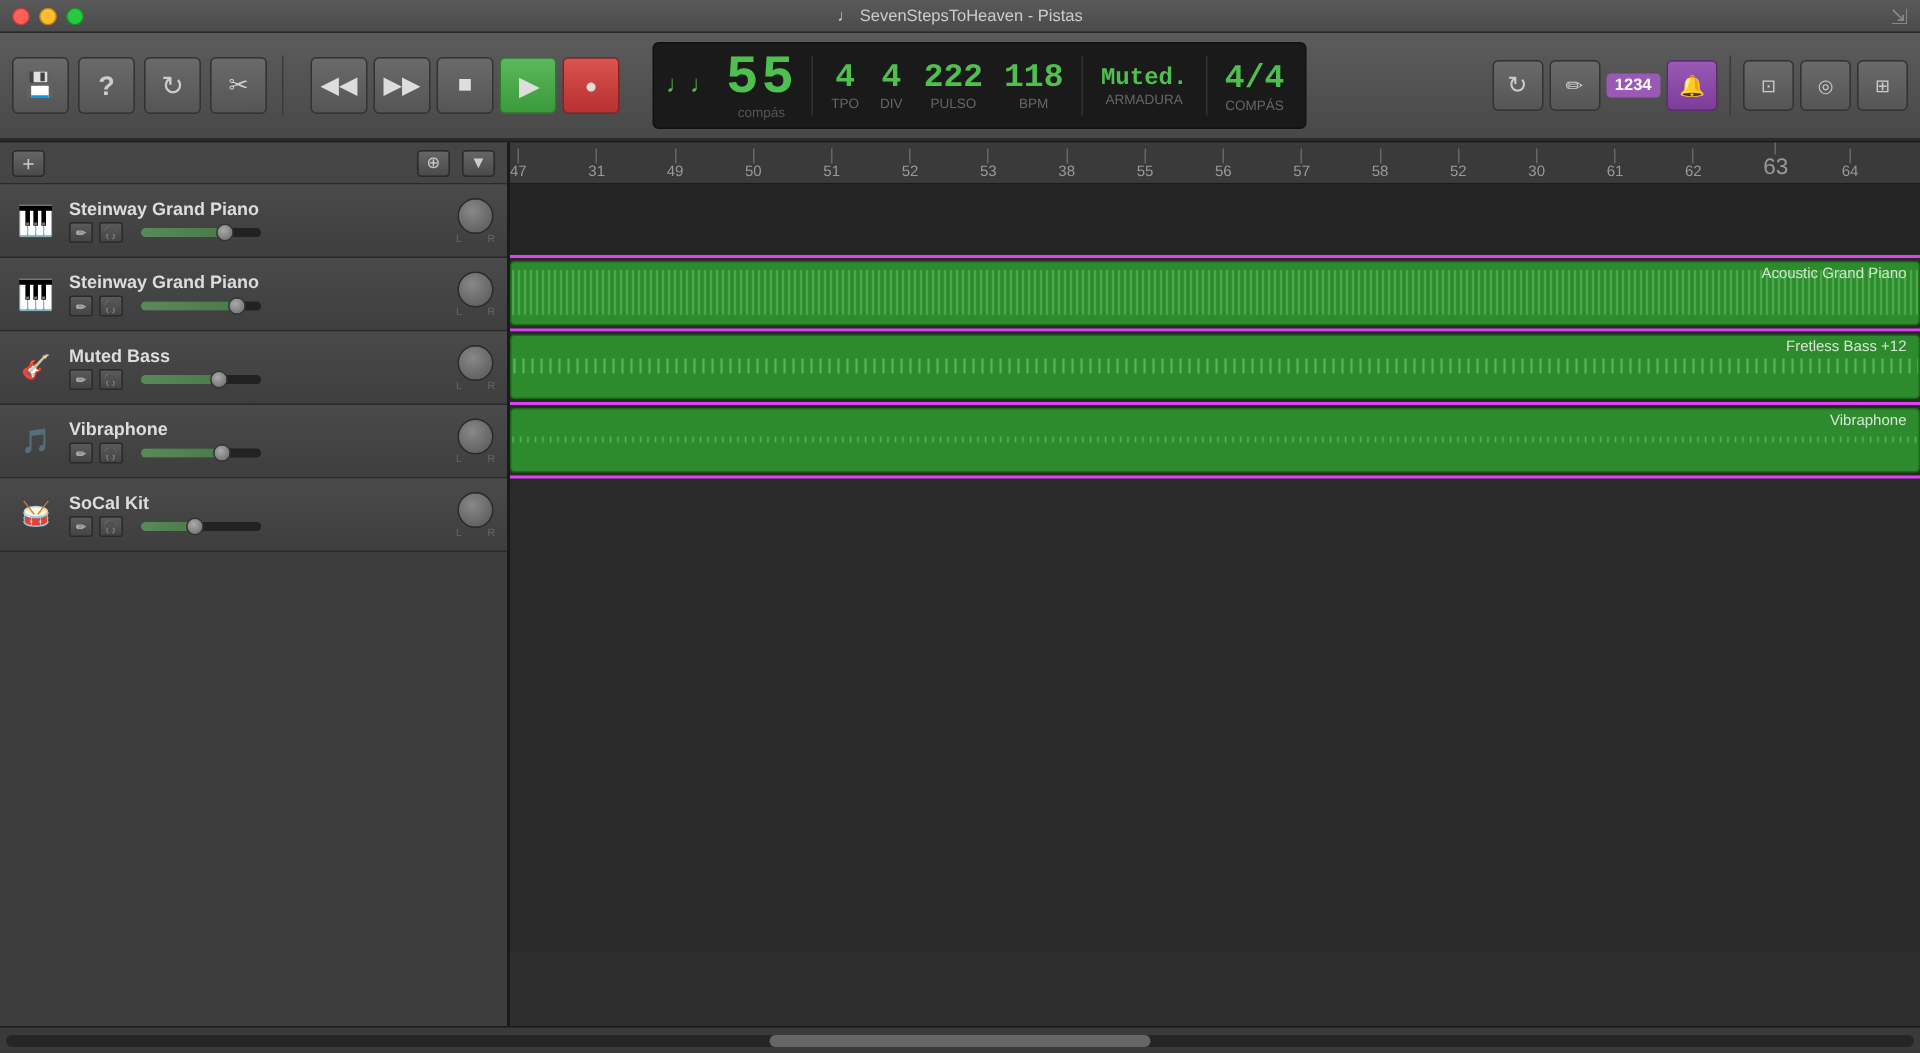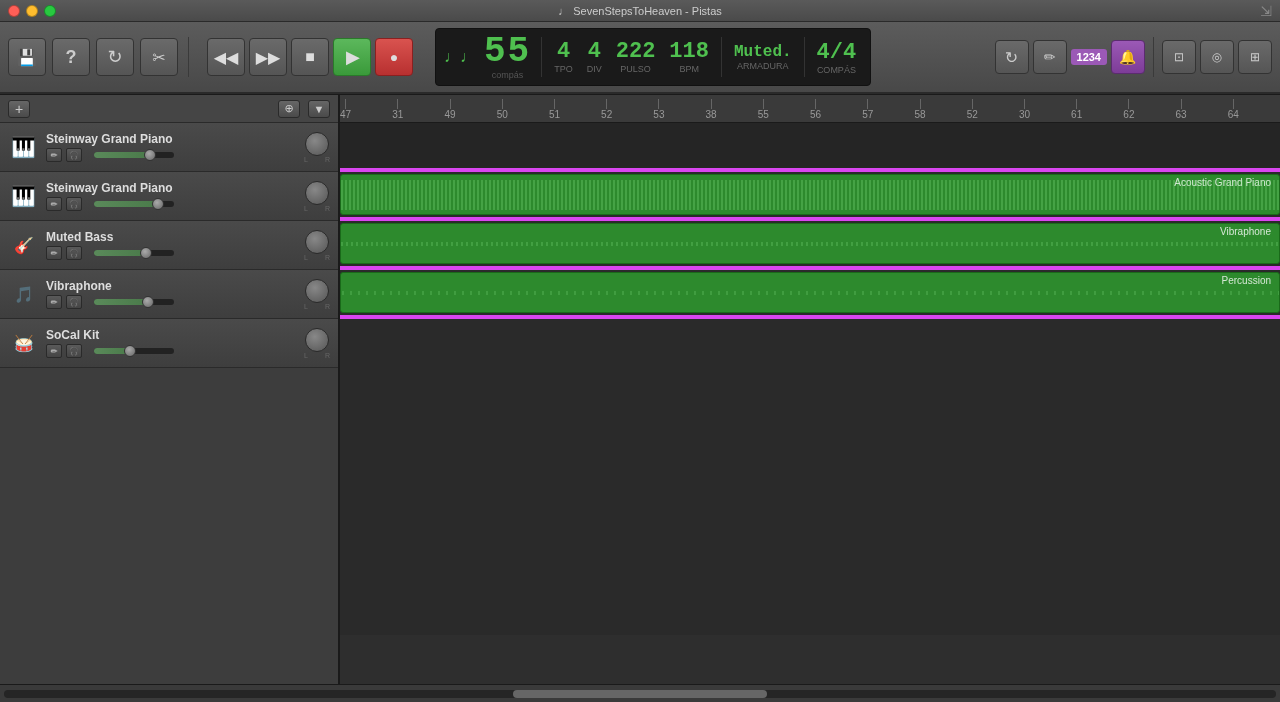--- a/index.html
+++ b/index.html
@@ -348,21 +348,21 @@
       align-items: center;
     }
     .ruler-tick-major {
       width: 1px;
       height: 10px;
       background: #666;
     }
 
     .lane {
       height: 49px;
-      border-bottom: 4px solid #d946ef;
+      border-bottom: 2px solid #d946ef;
       position: relative;
       overflow: hidden;
     }
     .lane-region {
       position: absolute;
       top: 2px;
       bottom: 2px;
       border-radius: 3px;
       overflow: hidden;
     }
@@ -721,21 +721,21 @@
           <div class="ruler-mark" style="left: 77.7778%;">
             <div class="ruler-tick-major"></div>
             <span style="font-size:10px;color:#999;">61</span>
           </div>
           <div class="ruler-mark" style="left: 83.3333%;">
             <div class="ruler-tick-major"></div>
             <span style="font-size:10px;color:#999;">62</span>
           </div>
           <div class="ruler-mark" style="left: 88.8889%;">
             <div class="ruler-tick-major"></div>
-            <span style="font-size:10px;color:#999;">63</span>
+            <span style="font-size:15px;color:#999;">63</span>
           </div>
           <div class="ruler-mark" style="left: 94.4444%;">
             <div class="ruler-tick-major"></div>
             <span style="font-size:10px;color:#999;">64</span>
           </div>
         </div>
     </div>
 
     <div class="lane" style="background:#252525;">
     </div>
@@ -747,48 +747,48 @@
           <defs>
             <pattern id="wave2" patternUnits="userSpaceOnUse" width="4" height="40">
               <line x1="1" y1="5" x2="1" y2="35" stroke="#90ee90" stroke-width="1"></line>
             </pattern>
           </defs>
           <rect width="100%" height="100%" fill="url(#wave2)"></rect>
         </svg>
       </div>
     </div>
 
+    <div class="lane" style="background:#2a2a2a;">
+      <div class="lane-region lane-region-green" style="left:0;right:0;top:2px;bottom:2px;">
+        <div class="region-label">Fretless Bass  +12</div>
+        <svg style="width:100%;height:100%;opacity:0.45;">
+          <defs>
+            <pattern id="wave3" patternUnits="userSpaceOnUse" width="6" height="40">
+              <line x1="2" y1="15" x2="2" y2="25" stroke="#90ee90" stroke-width="1.5"></line>
+            </pattern>
+          </defs>
+          <rect width="100%" height="100%" fill="url(#wave3)"></rect>
+        </svg>
+      </div>
+    </div>
 
     <div class="lane" style="background:#2a2a2a;">
       <div class="lane-region lane-region-green" style="left:0;right:0;top:2px;bottom:2px;">
         <div class="region-label">Vibraphone</div>
         <svg style="width:100%;height:100%;opacity:0.45;">
           <defs>
             <pattern id="wave4" patternUnits="userSpaceOnUse" width="5" height="40">
               <line x1="1" y1="18" x2="1" y2="22" stroke="#90ee90" stroke-width="1"></line>
             </pattern>
           </defs>
           <rect width="100%" height="100%" fill="url(#wave4)"></rect>
         </svg>
       </div>
     </div>
 
-    <div class="lane" style="background:#2a2a2a;">
-      <div class="lane-region lane-region-green" style="left:0;right:0;top:2px;bottom:2px;">
-        <div class="region-label">Percussion</div>
-        <svg style="width:100%;height:100%;opacity:0.4;">
-          <defs>
-            <pattern id="wave5" patternUnits="userSpaceOnUse" width="8" height="40">
-              <line x1="2" y1="18" x2="2" y2="22" stroke="#90ee90" stroke-width="1"></line>
-            </pattern>
-          </defs>
-          <rect width="100%" height="100%" fill="url(#wave5)"></rect>
-        </svg>
-      </div>
-    </div>
 
     <div style="flex:1; background:#2a2a2a; height:calc(100% - 5*49px - 28px);"></div>
   </div>
 </div>
 
 <div class="scrollbar-container">
   <div class="scrollbar-track">
     <div class="scrollbar-thumb"></div>
   </div>
 </div>

